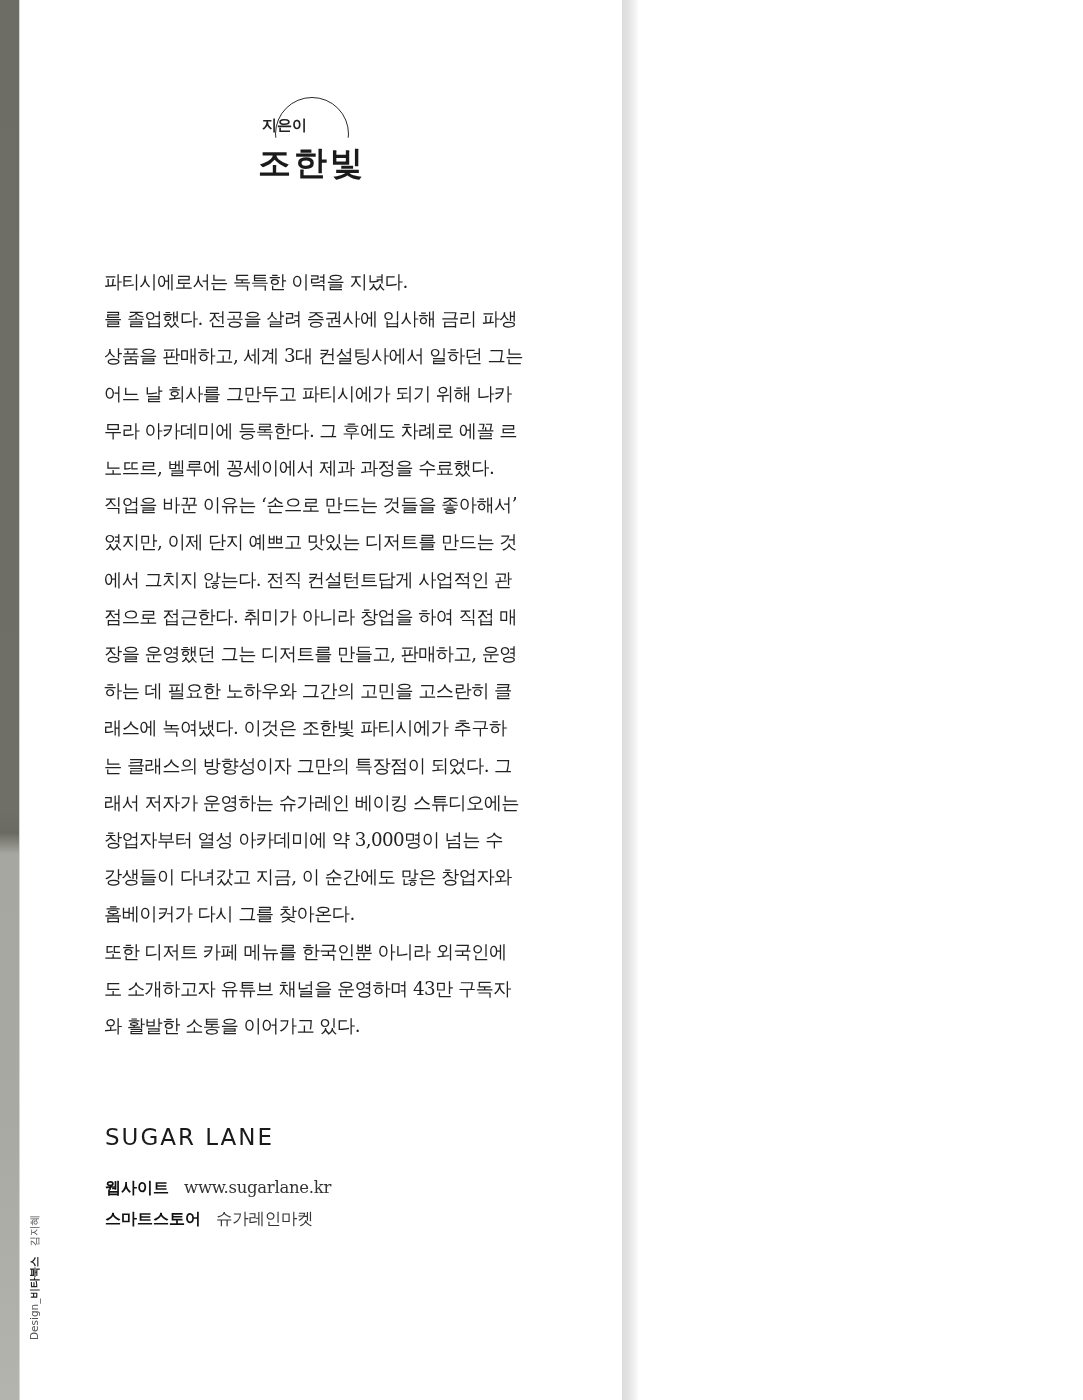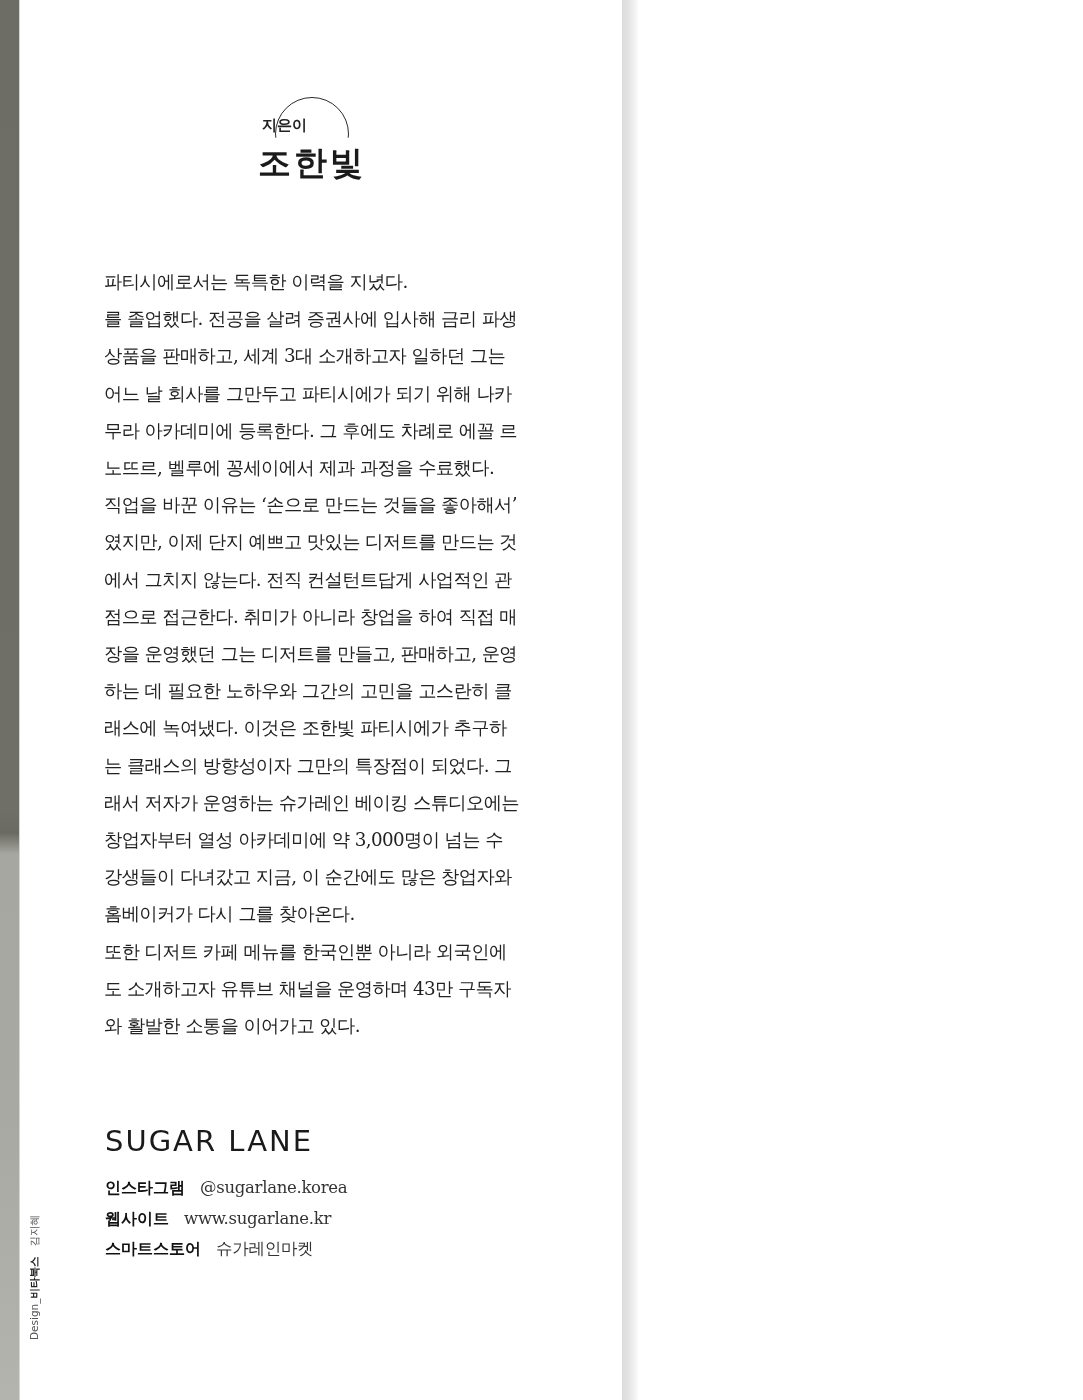--- a/index.html
+++ b/index.html
@@ -42,21 +42,21 @@
   }
   .bio {
     position: absolute; left: 104px; top: 233px; width: 425px; margin-top: 30px;
   }
   .bio p {
     margin: 0; font-size: 18.3px; line-height: 37.2px; letter-spacing: -0.6px; color: #222;
     white-space: nowrap;
   }
   .brand {
     position: absolute; left: 105px; top: 1124px;
-    font-family: "DejaVu Sans", "Liberation Sans", sans-serif; font-size: 29px; letter-spacing: 2px; color: #1a1a1a; text-align: center;
+    font-family: "DejaVu Sans", "Liberation Sans", sans-serif; font-size: 23px; letter-spacing: 2px; color: #1a1a1a; text-align: center;
   }
   .contacts { position: absolute; left: 105px; top: 1173px; }
   .contact-row { height: 30.5px; line-height: 30px; white-space: nowrap; }
   .contact-label {
     font-family: "DejaVu Sans", "Liberation Sans", sans-serif; font-weight: bold; font-size: 16px; color: #111;
     margin-right: 10px;
   }
   .contact-value { font-size: 16.5px; color: #333; letter-spacing: -0.3px; }
   .credit {
     position: absolute; left: 28px; top: 1340px; transform-origin: 0 0; transform: rotate(-90deg);
@@ -75,21 +75,21 @@
 <div class="gutter"></div>
 <div class="right-page"></div>
 
 <div class="arc"></div>
 <div class="role">지은이</div>
 <div class="author">조한빛</div>
 
 <div class="bio">
   <p>파티시에로서는 독특한 이력을 지녔다.</p>
   <p>를 졸업했다. 전공을 살려 증권사에 입사해 금리 파생</p>
-  <p>상품을 판매하고, 세계 3대 소개하고자 일하던 그는</p>
+  <p>상품을 판매하고, 세계 3대 컨설팅사에서 일하던 그는</p>
   <p>어느 날 회사를 그만두고 파티시에가 되기 위해 나카</p>
   <p>무라 아카데미에 등록한다. 그 후에도 차례로 에꼴 르</p>
   <p>노뜨르, 벨루에 꽁세이에서 제과 과정을 수료했다.</p>
   <p>직업을 바꾼 이유는 ‘손으로 만드는 것들을 좋아해서’</p>
   <p>였지만, 이제 단지 예쁘고 맛있는 디저트를 만드는 것</p>
   <p>에서 그치지 않는다. 전직 컨설턴트답게 사업적인 관</p>
   <p>점으로 접근한다. 취미가 아니라 창업을 하여 직접 매</p>
   <p>장을 운영했던 그는 디저트를 만들고, 판매하고, 운영</p>
   <p>하는 데 필요한 노하우와 그간의 고민을 고스란히 클</p>
   <p>래스에 녹여냈다. 이것은 조한빛 파티시에가 추구하</p>
@@ -100,24 +100,20 @@
   <p>홈베이커가 다시 그를 찾아온다.</p>
   <p>또한 디저트 카페 메뉴를 한국인뿐 아니라 외국인에</p>
   <p>도 소개하고자 유튜브 채널을 운영하며 43만 구독자</p>
   <p>와 활발한 소통을 이어가고 있다.</p>
 </div>
 
 <div class="brand">SUGAR LANE</div>
 
 <div class="contacts">
   <div class="contact-row">
-    <span class="contact-label">인스타그램</span>
-    <span class="contact-value">@sugarlane.korea</span>
-  </div>
-  <div class="contact-row">
     <span class="contact-label">웹사이트</span>
     <span class="contact-value">www.sugarlane.kr</span>
   </div>
   <div class="contact-row">
     <span class="contact-label">스마트스토어</span>
     <span class="contact-value">슈가레인마켓</span>
   </div>
 </div>
 
 <div class="credit">

